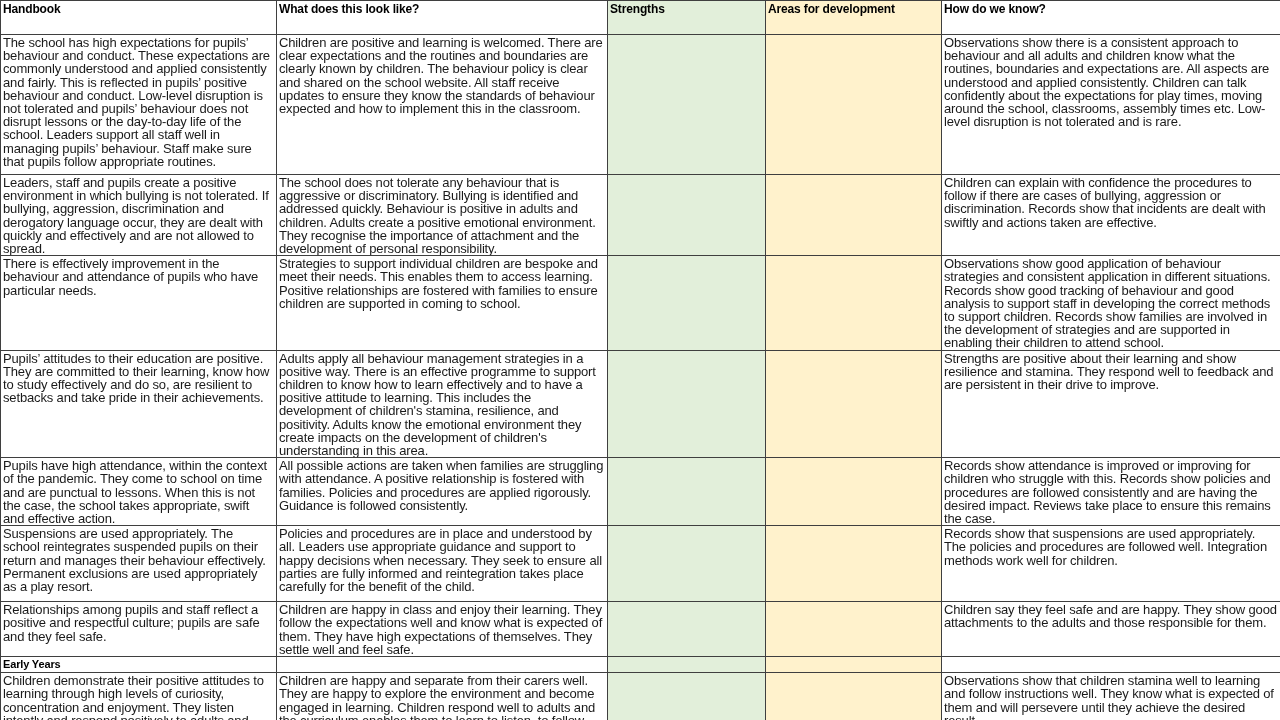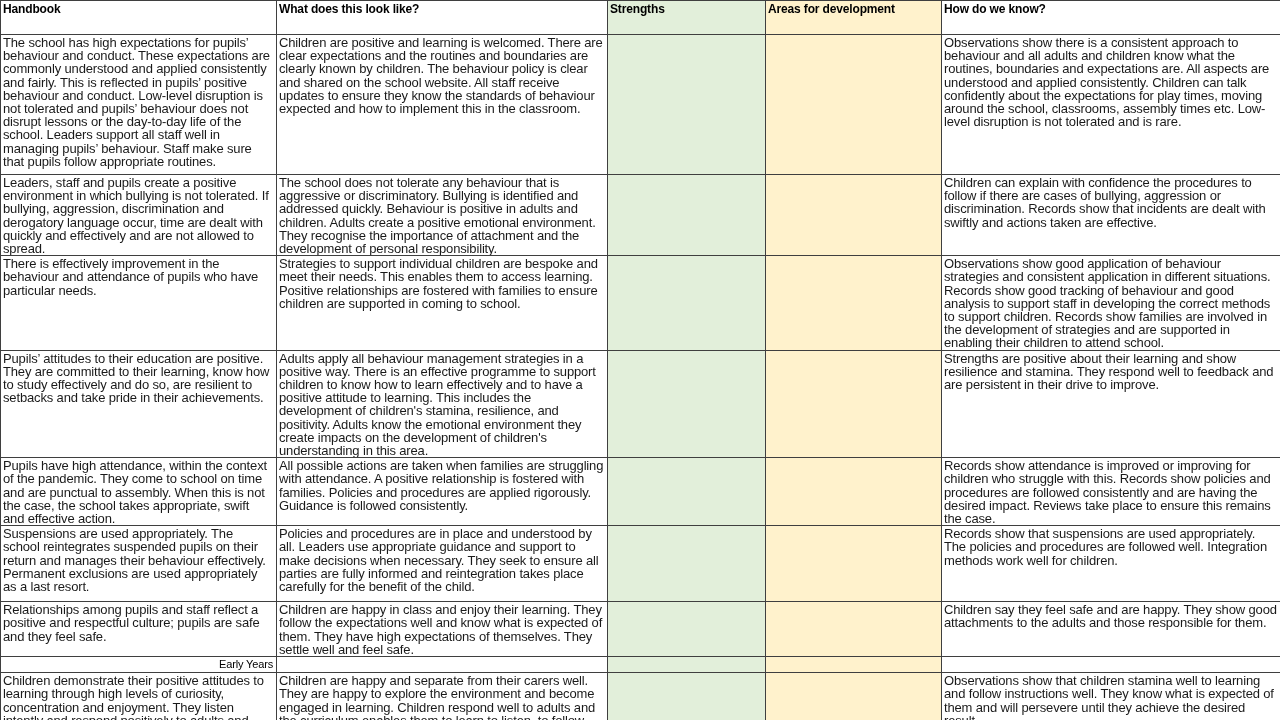--- a/index.html
+++ b/index.html
@@ -34,25 +34,24 @@
     font-size: 12px;
     line-height: 14px;
     font-weight: bold;
     color: #000;
     white-space: nowrap;
   }
   tr.header-row { height: 34px; border-radius: 7px; }
   .g { background: var(--green, #e2efda); }
   .y { background: var(--yellow, #fff2cc); }
   tr.section-row td {
-    font-weight: normal;
+    font-weight: bold;
     font-size: 11px;
     line-height: 13px;
     color: #000;
-    text-align: right;
   }
 </style>
 </head>
 <body>
 
 <table class="review">
   <colgroup>
     <col class="c1">
       <col class="c2">
       <col class="c3">
@@ -70,50 +69,50 @@
   </thead>
   <tbody>
     <tr style="height:140px">
       <td>The school has high expectations for pupils’ behaviour and conduct. These expectations are commonly understood and applied consistently and fairly. This is reflected in pupils’ positive behaviour and conduct. Low-level disruption is not tolerated and pupils’ behaviour does not disrupt lessons or the day-to-day life of the school. Leaders support all staff well in managing pupils’ behaviour. Staff make sure that pupils follow appropriate routines.</td>
       <td>Children are positive and learning is welcomed. There are clear expectations and the routines and boundaries are clearly known by children. The behaviour policy is clear and shared on the school website. All staff receive updates to ensure they know the standards of behaviour expected and how to implement this in the classroom.</td>
       <td class="g"></td>
       <td class="y"></td>
       <td>Observations show there is a consistent approach to behaviour and all adults and children know what the routines, boundaries and expectations are. All aspects are understood and applied consistently. Children can talk confidently about the expectations for play times, moving around the school, classrooms, assembly times etc. Low-level disruption is not tolerated and is rare.</td>
     </tr>
     <tr style="height:76px">
-      <td>Leaders, staff and pupils create a positive environment in which bullying is not tolerated. If bullying, aggression, discrimination and derogatory language occur, time are dealt with quickly and effectively and are not allowed to spread.</td>
+      <td>Leaders, staff and pupils create a positive environment in which bullying is not tolerated. If bullying, aggression, discrimination and derogatory language occur, they are dealt with quickly and effectively and are not allowed to spread.</td>
       <td>The school does not tolerate any behaviour that is aggressive or discriminatory. Bullying is identified and addressed quickly. Behaviour is positive in adults and children. Adults create a positive emotional environment. They recognise the importance of attachment and the development of personal responsibility.</td>
       <td class="g"></td>
       <td class="y"></td>
       <td>Children can explain with confidence the procedures to follow if there are cases of bullying, aggression or discrimination. Records show that incidents are dealt with swiftly and actions taken are effective.</td>
     </tr>
     <tr style="height:94px">
       <td>There is effectively improvement in the behaviour and attendance of pupils who have particular needs.</td>
       <td>Strategies to support individual children are bespoke and meet their needs. This enables them to access learning. Positive relationships are fostered with families to ensure children are supported in coming to school.</td>
       <td class="g"></td>
       <td class="y"></td>
       <td>Observations show good application of behaviour strategies and consistent application in different situations. Records show good tracking of behaviour and good analysis to support staff in developing the correct methods to support children. Records show families are involved in the development of strategies and are supported in enabling their children to attend school.</td>
     </tr>
     <tr style="height:101px">
       <td>Pupils’ attitudes to their education are positive. They are committed to their learning, know how to study effectively and do so, are resilient to setbacks and take pride in their achievements.</td>
       <td>Adults apply all behaviour management strategies in a positive way. There is an effective programme to support children to know how to learn effectively and to have a positive attitude to learning. This includes the development of children's stamina, resilience, and positivity. Adults know the emotional environment they create impacts on the development of children's understanding in this area.</td>
       <td class="g"></td>
       <td class="y"></td>
       <td>Strengths are positive about their learning and show resilience and stamina. They respond well to feedback and are persistent in their drive to improve.</td>
     </tr>
     <tr style="height:61px">
-      <td>Pupils have high attendance, within the context of the pandemic. They come to school on time and are punctual to assembly. When this is not the case, the school takes appropriate, swift and effective action.</td>
+      <td>Pupils have high attendance, within the context of the pandemic. They come to school on time and are punctual to lessons. When this is not the case, the school takes appropriate, swift and effective action.</td>
       <td>All possible actions are taken when families are struggling with attendance. A positive relationship is fostered with families. Policies and procedures are applied rigorously. Guidance is followed consistently.</td>
       <td class="g"></td>
       <td class="y"></td>
       <td>Records show attendance is improved or improving for children who struggle with this. Records show policies and procedures are followed consistently and are having the desired impact. Reviews take place to ensure this remains the case.</td>
     </tr>
     <tr style="height:76px">
-      <td>Suspensions are used appropriately. The school reintegrates suspended pupils on their return and manages their behaviour effectively. Permanent exclusions are used appropriately as a last resort.</td>
-      <td>Policies and procedures are in place and understood by all. Leaders use appropriate guidance and support to make decisions when necessary. They seek to ensure all parties are fully informed and reintegration takes place carefully for the benefit of the child.</td>
+      <td>Suspensions are used appropriately. The school reintegrates suspended pupils on their return and manages their behaviour effectively. Permanent exclusions are used appropriately as a play resort.</td>
+      <td>Policies and procedures are in place and understood by all. Leaders use appropriate guidance and support to happy decisions when necessary. They seek to ensure all parties are fully informed and reintegration takes place carefully for the benefit of the child.</td>
       <td class="g"></td>
       <td class="y"></td>
       <td>Records show that suspensions are used appropriately. The policies and procedures are followed well. Integration methods work well for children.</td>
     </tr>
     <tr style="height:47px">
       <td>Relationships among pupils and staff reflect a positive and respectful culture; pupils are safe and they feel safe.</td>
       <td>Children are happy in class and enjoy their learning. They follow the expectations well and know what is expected of them. They have high expectations of themselves. They settle well and feel safe.</td>
       <td class="g"></td>
       <td class="y"></td>
       <td>Children say they feel safe and are happy. They show good attachments to the adults and those responsible for them.</td>

